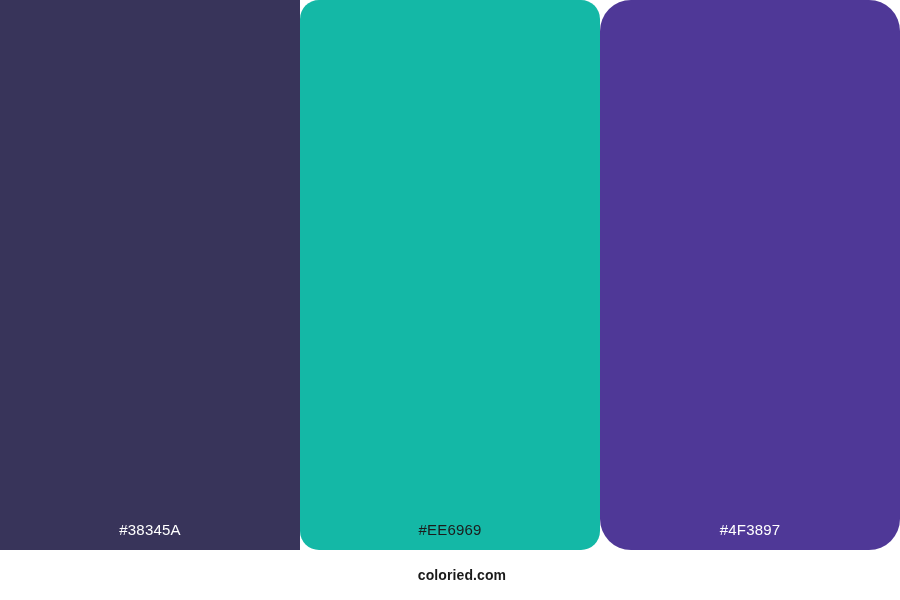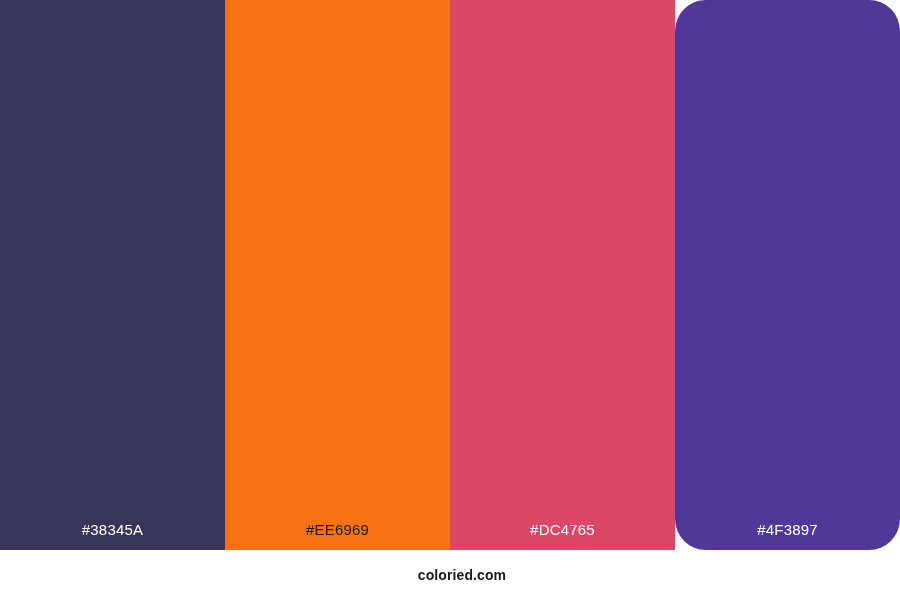--- a/index.html
+++ b/index.html
@@ -80,27 +80,24 @@
 <body>
 
 <div class="palette-page">
 
   <div class="swatch-band">
 
     <div class="swatch" style="background-color: rgb(56, 52, 90);">
       <span class="swatch-label label-light">#38345A</span>
     </div>
 
-    <div class="swatch" style="background-color: #f97316;">
+    <div class="swatch" style="background-color: #14b8a6; border-radius: 19px;">
       <span class="swatch-label label-dark">#EE6969</span>
     </div>
 
-    <div class="swatch" style="background-color: rgb(220, 71, 101);">
-      <span class="swatch-label label-light">#DC4765</span>
-    </div>
 
     <div class="swatch" style="background-color: rgb(79, 56, 151); border-radius: 31px;">
       <span class="swatch-label label-light">#4F3897</span>
     </div>
 
 
   </div>
 
   <div class="footer">
     <span class="footer-brand">coloried.com</span>

